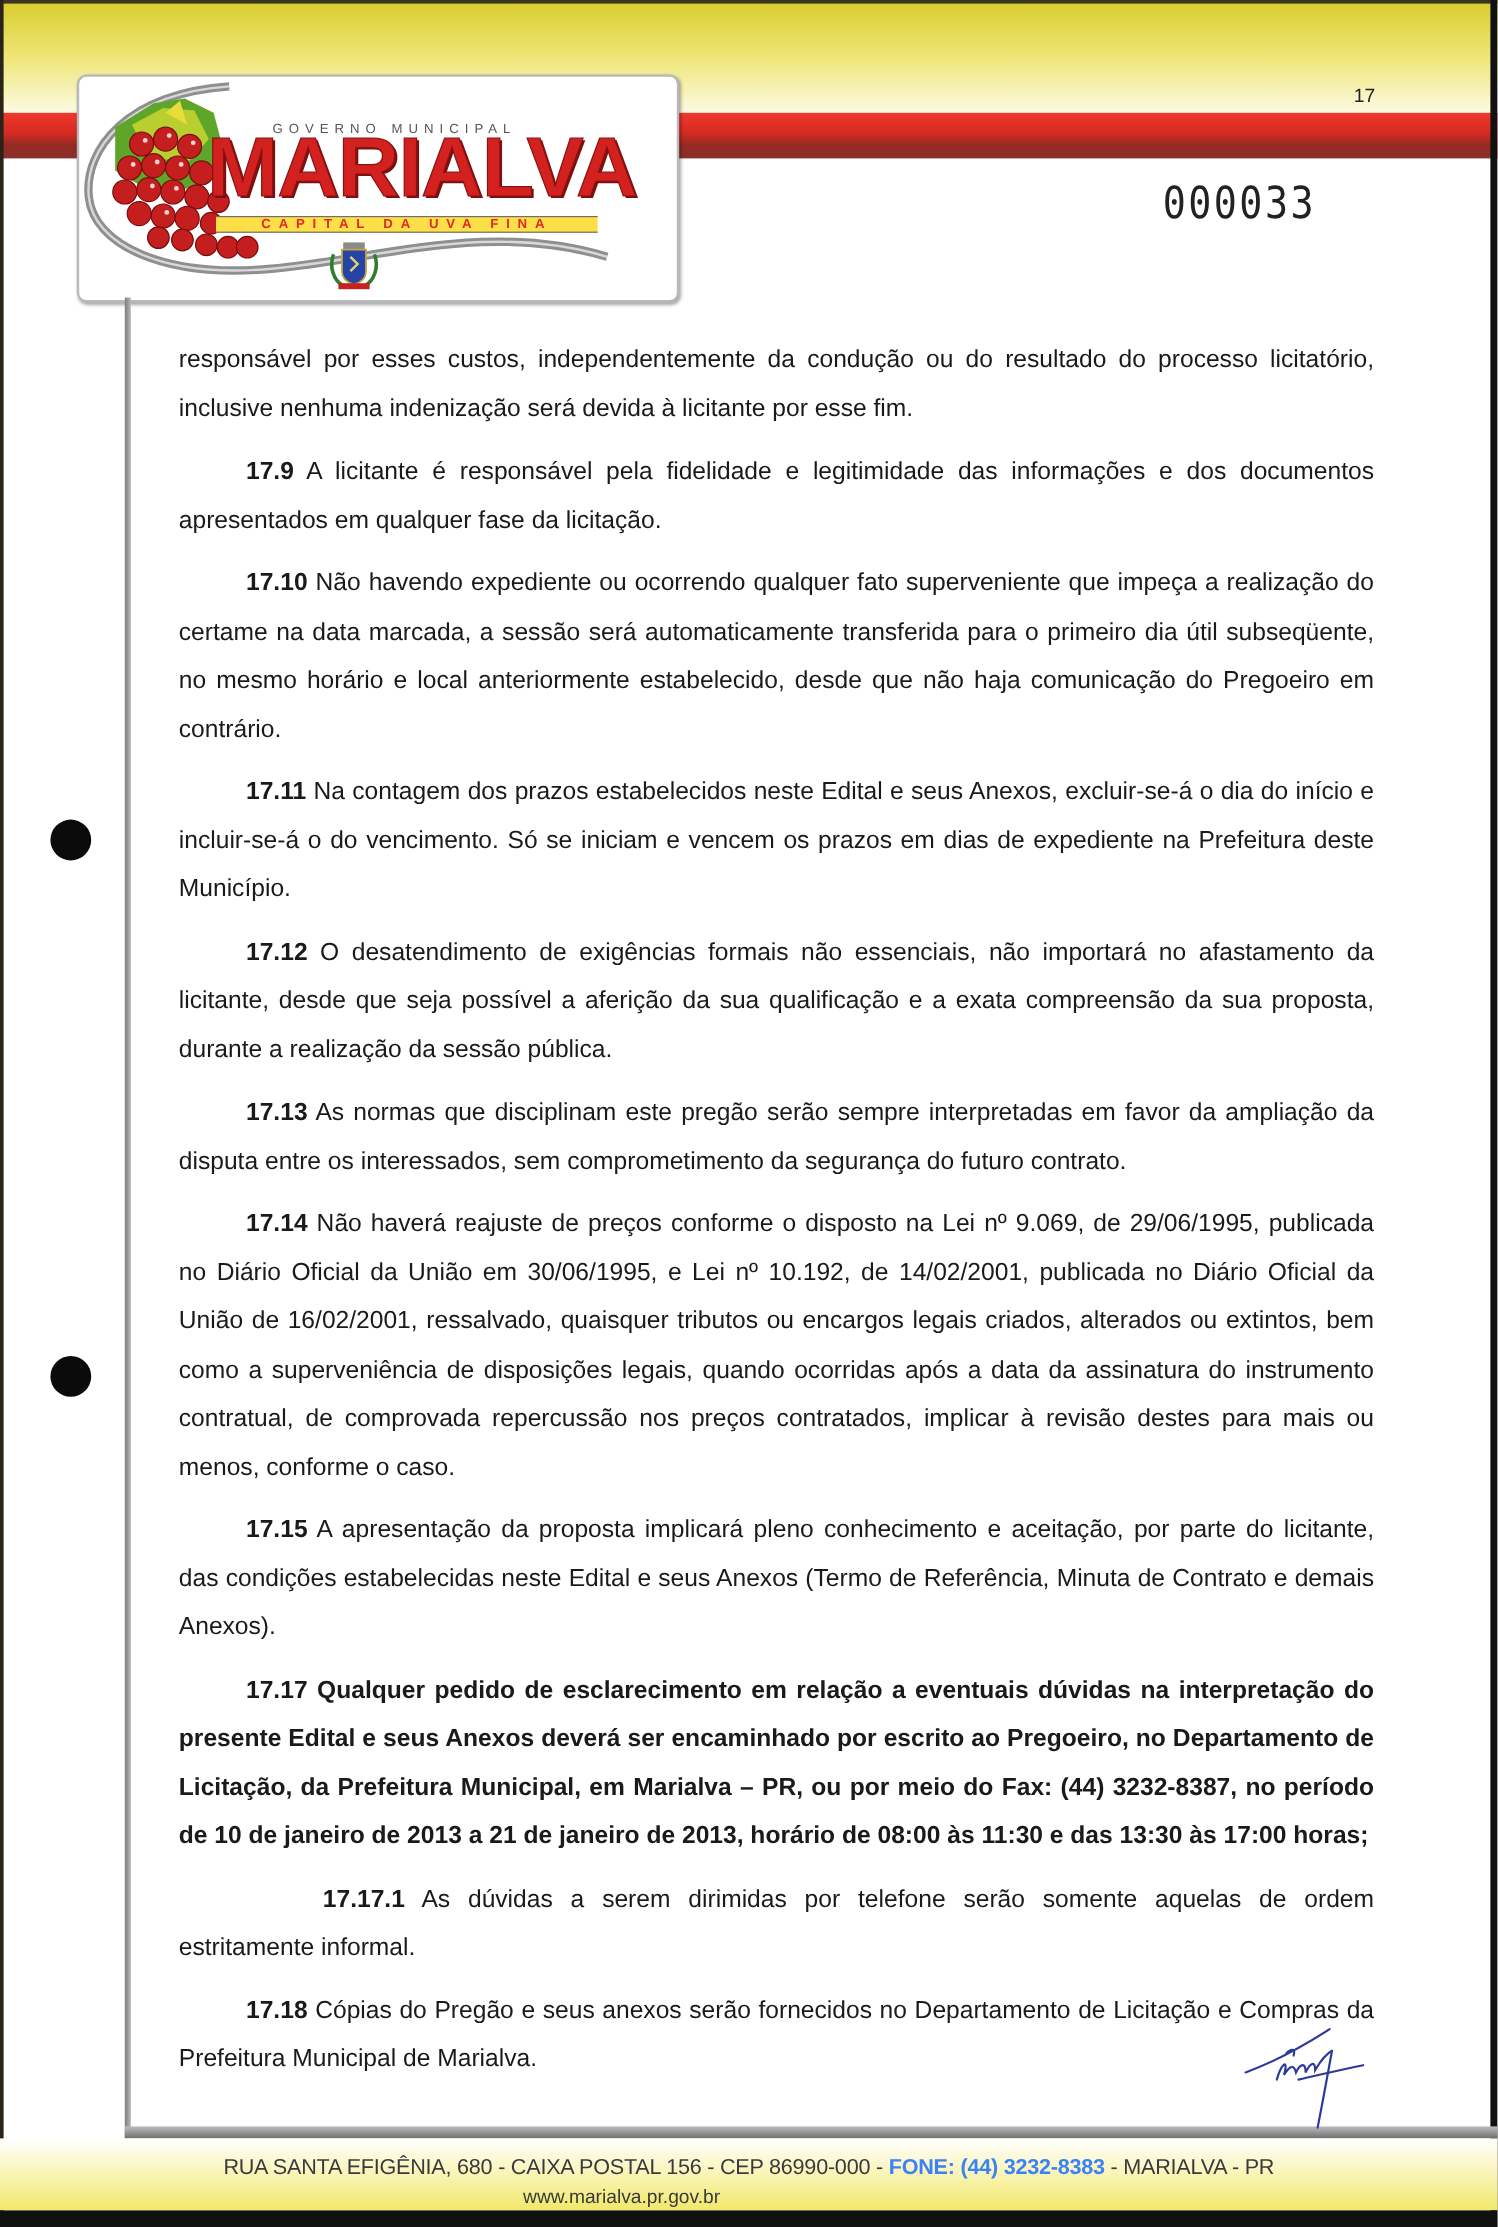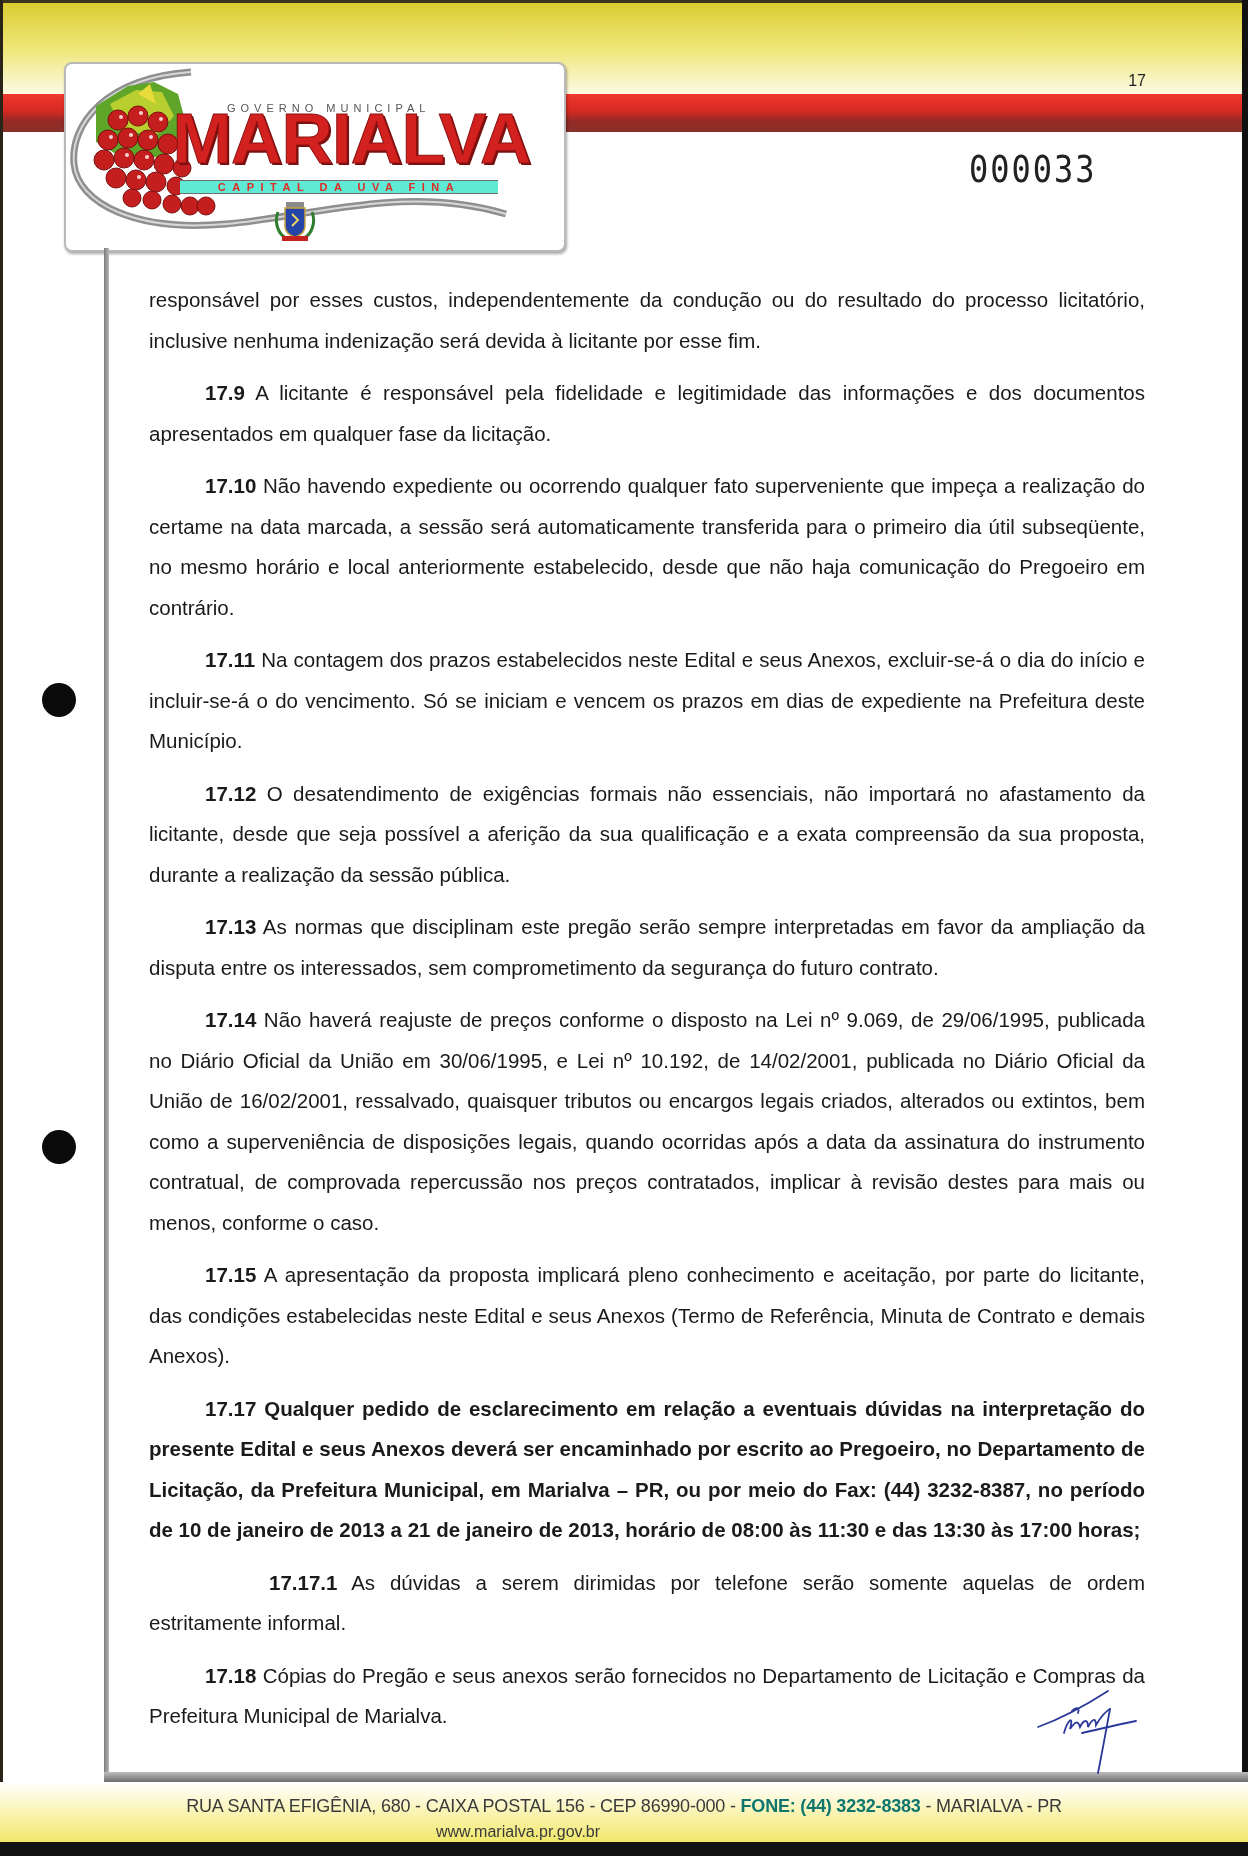--- a/index.html
+++ b/index.html
@@ -44,21 +44,21 @@
   }
   .logo-name {
     position: absolute; left: 110px; top: 40px; font-size: 70px; font-weight: bold;
     color: #d3211f; letter-spacing: -1px; line-height: 1;
     -webkit-text-stroke: 1px #8a1210;
     text-shadow: 2px 2px 0 #7a1010;
     transform: scaleX(1.02);
   }
   .logo-tagline {
     position: absolute; left: 114px; top: 116px; width: 318px; height: 12px;
-    background: #5eead4; color: #e02a22; font-size: 11px; font-weight: bold;
+    background: #fde047; color: #e02a22; font-size: 11px; font-weight: bold;
     letter-spacing: 6.5px; line-height: 12px; text-align: center; overflow: hidden;
     border-top: 1px solid #6e6e6e; border-bottom: 1px solid #6e6e6e;
   }
   .logo-crest { position: absolute; left: 206px; top: 134px; }
 
   
   .frame-left {
     position: absolute; left: 104px; top: 248px; width: 5px; height: 1534px;
     background: linear-gradient(to right, #7c7c7c, #b8b8b8);
   }
@@ -82,21 +82,21 @@
 
   
   .footer-gradient {
     position: absolute; left: 0; top: 1782px; width: 1248px; height: 60px;
     background: linear-gradient(to bottom, #ffffff 0%, #fbf6c4 40%, #f1e86a 100%);
   }
   .footer-line1 {
     position: absolute; left: 0; top: 1796px; width: 1248px; text-align: center;
     font-size: 18px; color: #3a3a3a; letter-spacing: -0.2px;
   }
-  .footer-line1 b { color: #0f766e; }
+  .footer-line1 b { color: #3b82f6; }
   .footer-line2 {
     position: absolute; left: 0; top: 1823px; width: 1036px; text-align: center;
     font-size: 16px; color: #3a3a3a;
   }
 </style>
 </head>
 <body>
 
 <div class="header-gradient"></div>
 <div class="header-stripe"></div>

